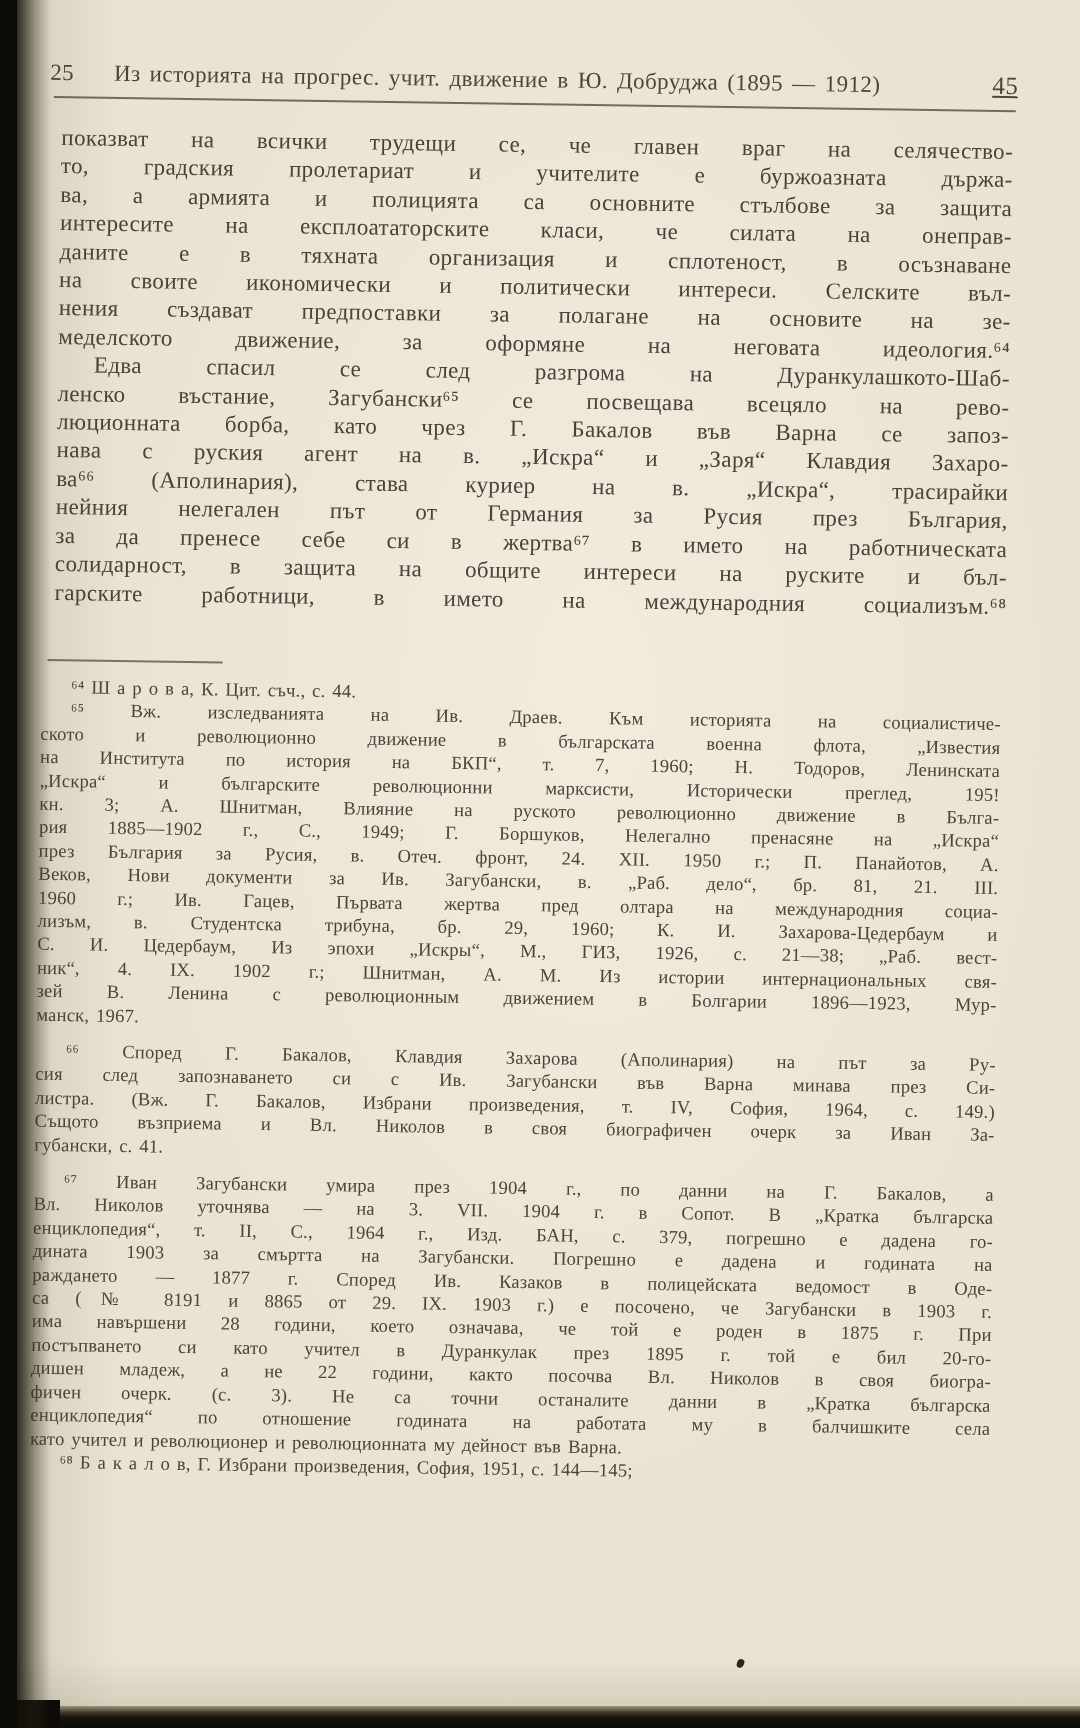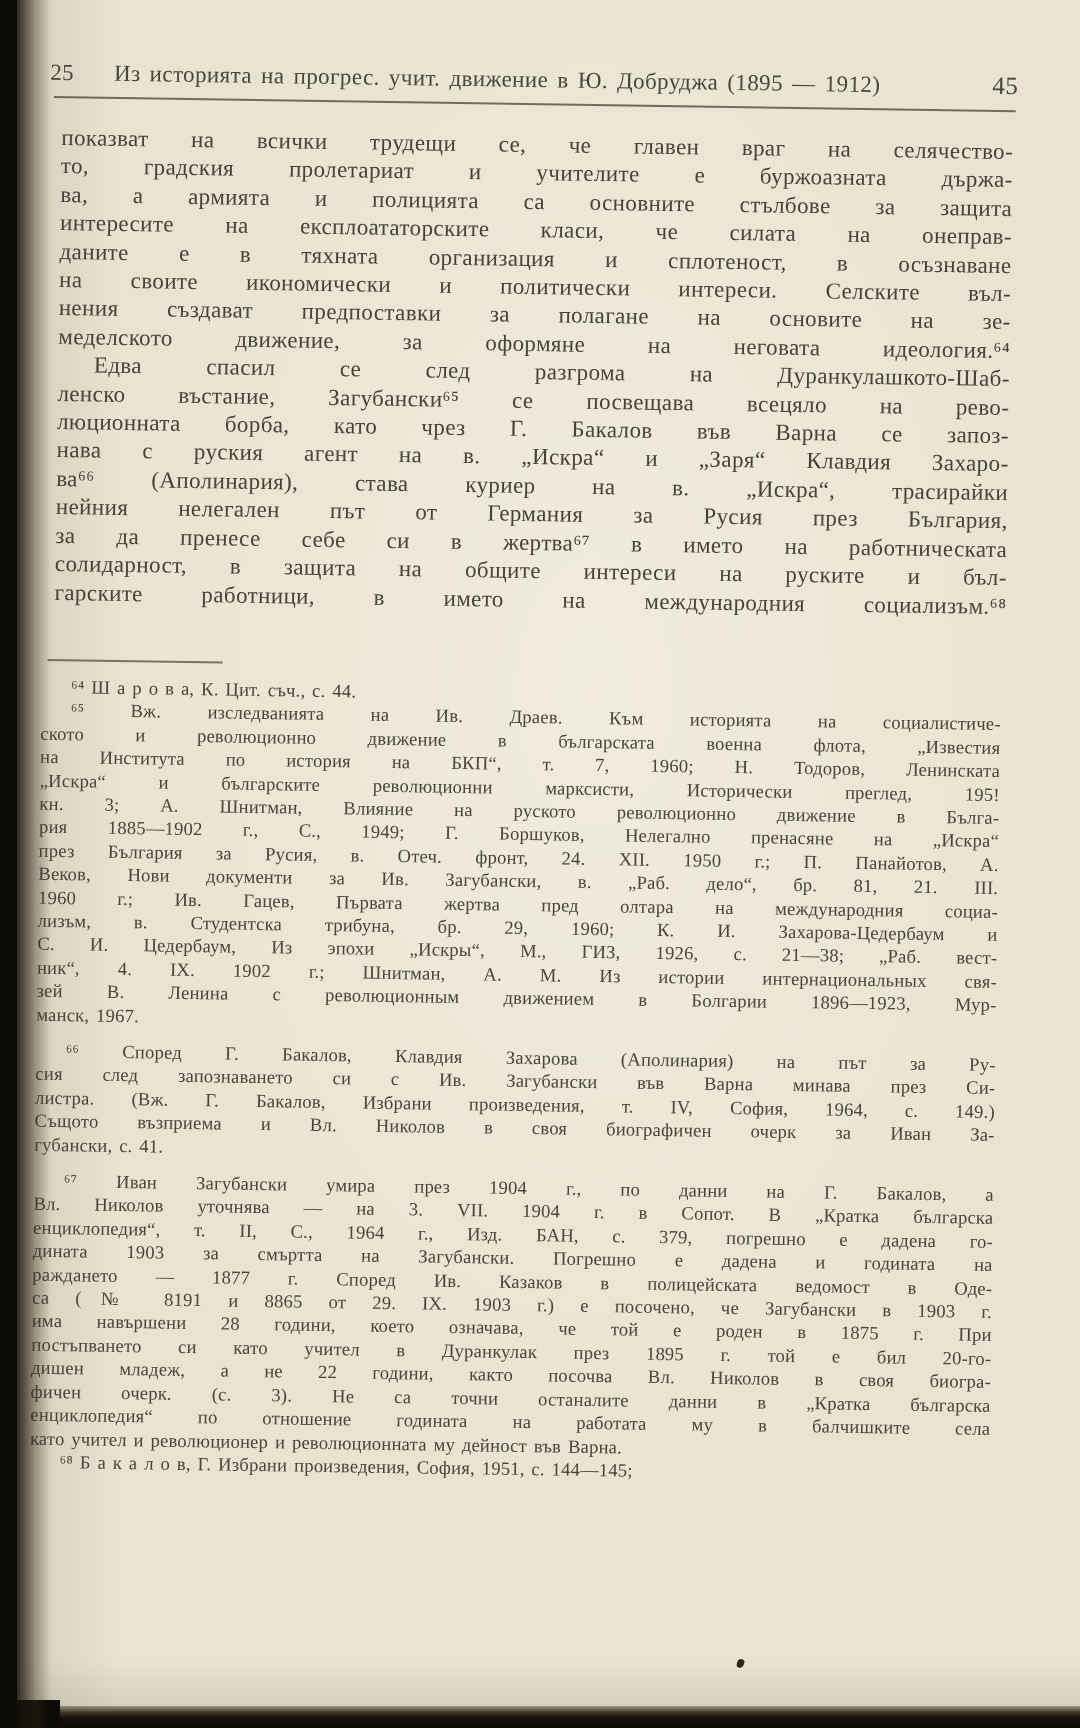--- a/index.html
+++ b/index.html
@@ -51,21 +51,21 @@
     color:var(--ink,#48423a);
   }
   .header-row{
     margin:58px 62px 0 50px;
     display:flex;align-items:baseline;
     font-size:23px;letter-spacing:0.4px;
     color:#4b463c;
   }
   .header-num{flex:0 0 auto;}
   .header-title{flex:1 1 auto;padding-left:40px;word-spacing:3px;}
-  .header-num.right{padding-left:26px;font-size:25px;}
+  .header-num.right{padding-left:26px;font-size:25px;text-decoration:underline;}
   .header-rule{
     margin:10px 64px 0 54px;height:0;
     border-top:2px solid rgba(72,66,56,0.75);
   }
   .main-text{
     margin:26px 66px 0 62px;
     font-size:23px;line-height:28.4px;
     letter-spacing:0.4px;word-spacing:2.5px;
     color:#48423a;
   }

